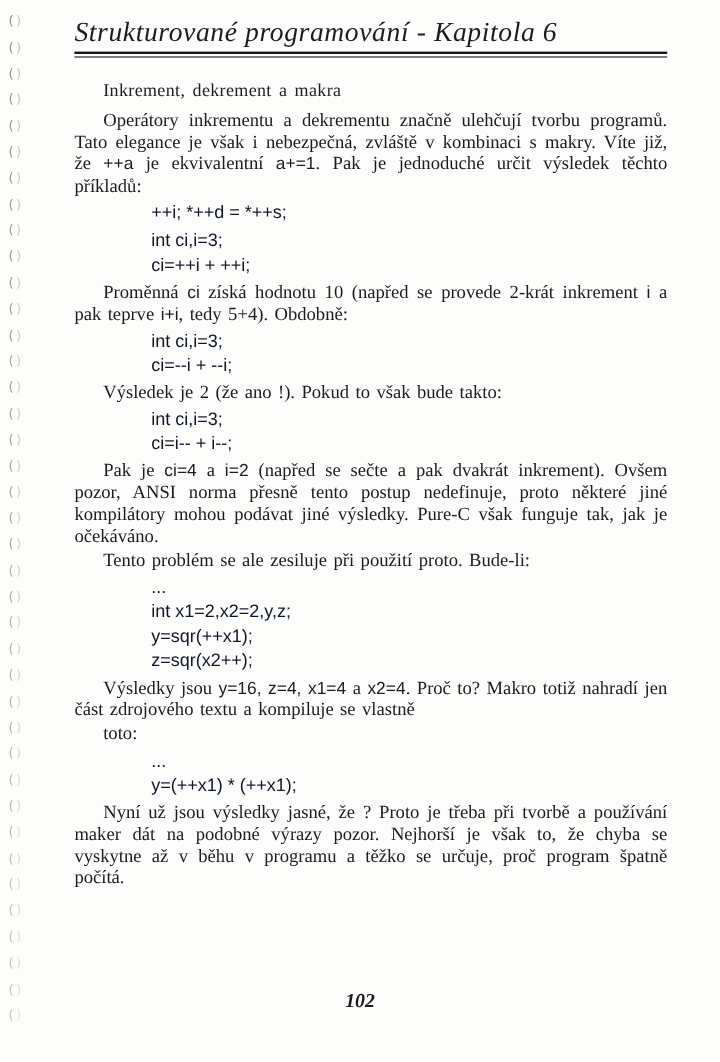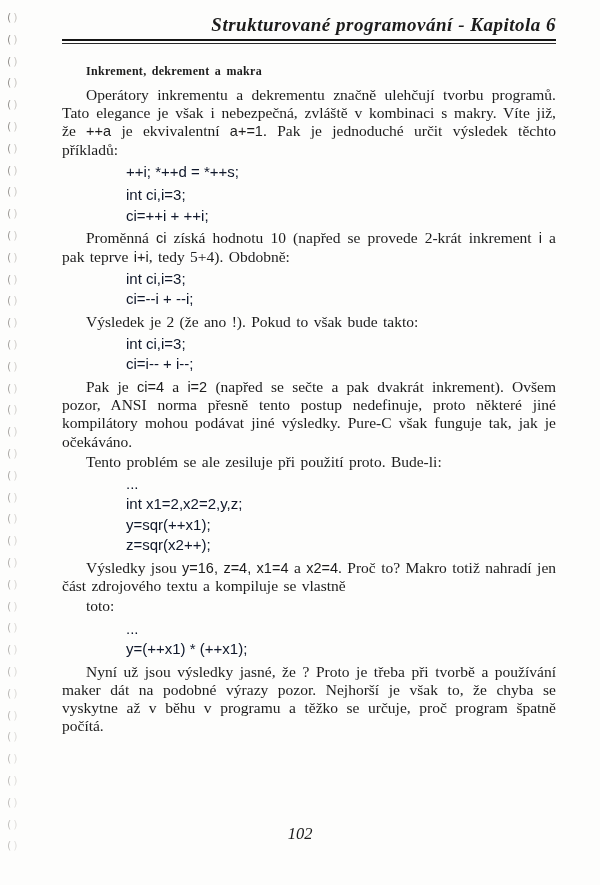--- a/index.html
+++ b/index.html
@@ -21,36 +21,36 @@
     letter-spacing:2px;
     user-select:none;
   }
   .ring .close{color:#c6c3bf;}
   
   .content{
     position:absolute;
     left:62px;top:10px;width:494px;
   }
   .hdr-title{
-    text-align:right;
+    text-align:left;
     font-style:italic;
-    font-weight:bold;
-    font-size:19px;
+    font-weight:normal;
+    font-size:23px;
     letter-spacing:.5px;
     padding-top:4px;
   }
   .hdr-rule{
     margin-top:3px;
     height:2px;
     border-top:2.2px solid #151515;
     border-bottom:1px solid #2a2a2a;
   }
   .section-heading{
-    font-weight:bold;
-    font-size:12px;
+    font-weight:normal;
+    font-size:15px;
     margin:20px 0 7px 24px;
     letter-spacing:.3px;
     word-spacing:2px;
   }
   p.body-para{
     margin:2px 0;
     font-size:15.5px;
     line-height:18.2px;
     text-align:justify;
     text-indent:24px;
@@ -66,21 +66,21 @@
     font-size:15px;
     line-height:20.5px;
     white-space:pre;
     color:#0f172a;
   }
   .page-number{
     position:absolute;
     left:0;right:0;top:824px;
     text-align:center;
     font-style:italic;
-    font-weight:normal;
+    font-weight:bold;
     font-size:16.5px;
   }
 </style>
 </head>
 <body>
 
 <div class="page">
 
   <div class="binding-col">
       <span class="ring" style="top: 12px; opacity: 0.95;"><span>(</span><span class="close">)</span></span>

